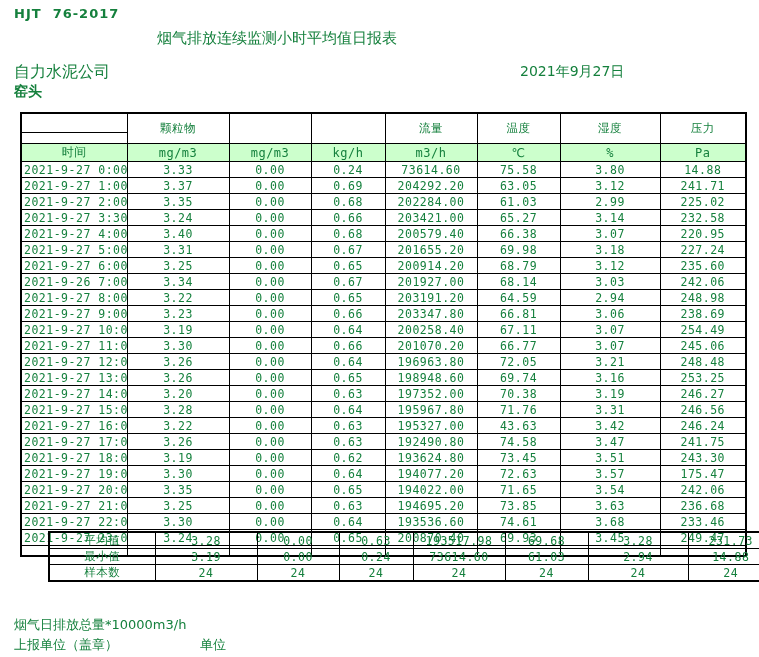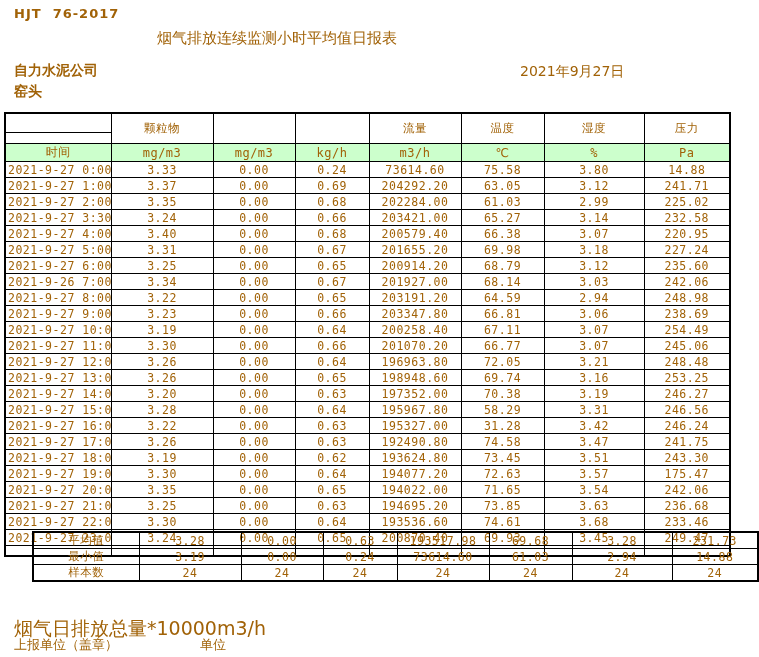--- a/index.html
+++ b/index.html
@@ -1,43 +1,43 @@
 <!DOCTYPE html>
 <html><head>
 <meta charset="utf-8">
 <style>
   html,body{margin:0;padding:0;background:#fff;}
-  .page{position:relative;width:759px;height:657px;background:#ffffff;color:#a16207;
+  .page{position:relative;width:759px;height:657px;background:#ffffff;color:#15803d;
         font-family:"DejaVu Sans", sans-serif;overflow:hidden;}
   .doc-code{position:absolute;left:14px;top:6px;font-size:13px;font-weight:bold;
             letter-spacing:1px;white-space:pre;}
   .title{position:absolute;left:0;top:29px;width:554px;text-align:center;
          font-size:15px;font-weight:normal;}
-  .company{position:absolute;left:14px;top:62px;font-size:14px;font-weight:bold;}
+  .company{position:absolute;left:14px;top:62px;font-size:16px;font-weight:normal;}
   .station{position:absolute;left:14px;top:83px;font-size:14px;font-weight:bold;}
   .date{position:absolute;left:520px;top:63px;font-size:14px;}
-  table.t{position:absolute;left:4px;border-collapse:collapse;table-layout:fixed;
+  table.t{position:absolute;left:20px;border-collapse:collapse;table-layout:fixed;
           width:725px;border:2px solid #000;padding-left:36px;}
   table.main{top:112px;}
   table.sum{top:531px;margin-left:28px;}
   table.t td{border:1px solid #000;padding:0 2px;height:15px;text-align:center;
              font-size:11.5px;letter-spacing:0.5px;white-space:nowrap;overflow:hidden;
              font-family:"DejaVu Sans Mono","DejaVu Sans",sans-serif;}
   tr.h1a td{height:18px;}
   tr.h1b td{height:10px;}
   td.hdr{font-size:13px;font-family:"DejaVu Sans",sans-serif;letter-spacing:2px;}
   tr.green td{background:#ccffcc;font-size:12px;}
   td.hdr-time{font-size:13px;font-family:"DejaVu Sans",sans-serif;letter-spacing:2px;}
   td.time-cell{text-align:right;padding-right:6px;letter-spacing:0;}
   tr.empty-row td{height:9px;}
   td.sum-label{text-align:right;padding-right:3px;font-size:12px;
                font-family:"DejaVu Sans",sans-serif;letter-spacing:0;}
   td.total-label{text-align:left;padding-left:1px;font-size:12px;text-decoration:underline;
                font-family:"DejaVu Sans",sans-serif;letter-spacing:0;}
-  .note1{position:absolute;left:14px;top:616px;font-size:19px;}
+  .note1{position:absolute;left:14px;top:616px;font-size:13px;}
   .note2{position:absolute;left:14px;top:636px;font-size:13px;}
   .note3{position:absolute;left:200px;top:636px;font-size:13px;}
 </style>
 </head>
 <body>
 
 <div class="page">
 
   <div class="doc-code">HJT  76-2017</div>
   <div class="title">烟气排放连续监测小时平均值日报表</div>
@@ -231,31 +231,31 @@
           <td>70.38</td>
           <td>3.19</td>
           <td>246.27</td>
         </tr>
         <tr>
           <td class="time-cell">2021-9-27 15:00</td>
           <td>3.28</td>
           <td>0.00</td>
           <td>0.64</td>
           <td>195967.80</td>
-          <td>58.29</td>
+          <td>71.76</td>
           <td>3.31</td>
           <td>246.56</td>
         </tr>
         <tr>
           <td class="time-cell">2021-9-27 16:00</td>
           <td>3.22</td>
           <td>0.00</td>
           <td>0.63</td>
           <td>195327.00</td>
-          <td>31.28</td>
+          <td>43.63</td>
           <td>3.42</td>
           <td>246.24</td>
         </tr>
         <tr>
           <td class="time-cell">2021-9-27 17:00</td>
           <td>3.26</td>
           <td>0.00</td>
           <td>0.63</td>
           <td>192490.80</td>
           <td>74.58</td>

